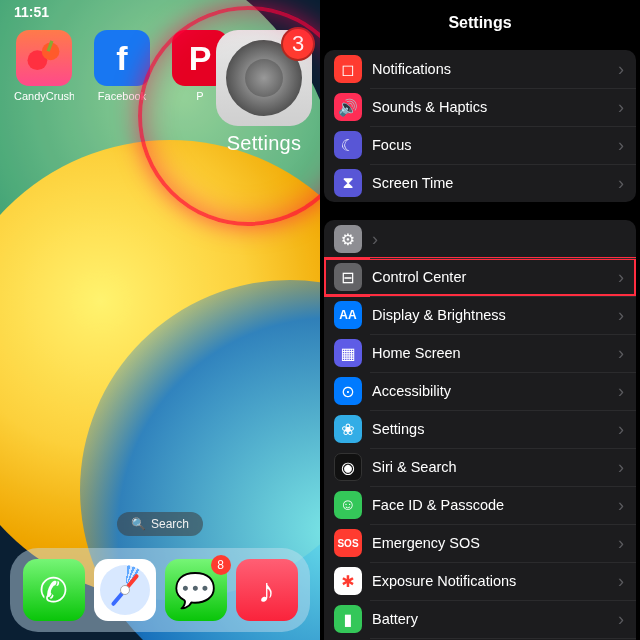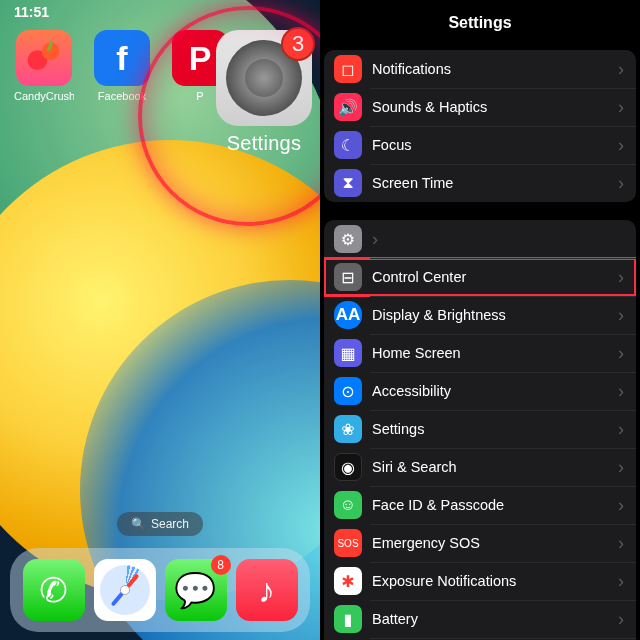--- a/index.html
+++ b/index.html
@@ -59,21 +59,21 @@
   .group { background:#1c1c1e; margin:0 4px 18px; border-radius:10px; overflow:hidden; }
   .row { display:flex; align-items:center; height:38px; padding:0 12px 0 10px; position:relative; cursor:pointer; }
   .row + .row::before { content:""; position:absolute; left:46px; right:0; top:0; height:1px; background:#2b2b2d; }
   .ricon { width:28px; height:28px; border-radius:7px; margin-right:10px; display:flex; align-items:center; justify-content:center; flex-shrink:0; font-size:16px; color:#fff; }
   .rlabel { flex:1 1 auto; font-size:14.5px; white-space:nowrap; overflow:hidden; text-overflow:ellipsis; }
   .chev { color:#5a5a5e; font-size:18px; font-weight:300; flex-shrink:0; }
   .hl { outline:3px solid #ff2d40; outline-offset:-2px; }
   .c-red{background:#ff3b30}.c-pink{background:#ff2d55}.c-purple{background:#5856d6}.c-grey{background:#8e8e93}.c-grey2{background:#636366}
   .c-blue{background:#007aff}.c-indigo{background:#5e5ce6}.c-cyan{background:#32ade6}
   .c-green{background:#34c759}.c-black{background:#111;border:1px solid #333}
-  .c-sos{background:#ff3b30;font-size:10px;font-weight:400}
+  .c-sos{background:#ff3b30;font-size:10px;font-weight:700}
   .c-exp{background:#fff;color:#ff3b30}
   .c-batt{background:#34c759}
 </style>
 </head>
 <body>
 
 <div class="wrap">
 
   <div class="phone left">
     <div class="wallpaper">
@@ -167,21 +167,21 @@
           <div class="row">
             <div class="ricon c-grey">⚙</div>
             <div class="chev">›</div>
           </div>
           <div class="row hl">
             <div class="ricon c-grey2">⊟</div>
             <div class="rlabel">Control Center</div>
             <div class="chev">›</div>
           </div>
           <div class="row">
-            <div class="ricon c-blue" style="font-size: 17px; font-weight: 700; border-radius: 13px;">AA</div>
+            <div class="ricon c-blue" style="font-size: 12px; font-weight: 700;">AA</div>
             <div class="rlabel">Display &amp; Brightness</div>
             <div class="chev">›</div>
           </div>
           <div class="row">
             <div class="ricon c-indigo">▦</div>
             <div class="rlabel">Home Screen</div>
             <div class="chev">›</div>
           </div>
           <div class="row">
             <div class="ricon c-blue">⊙</div>

